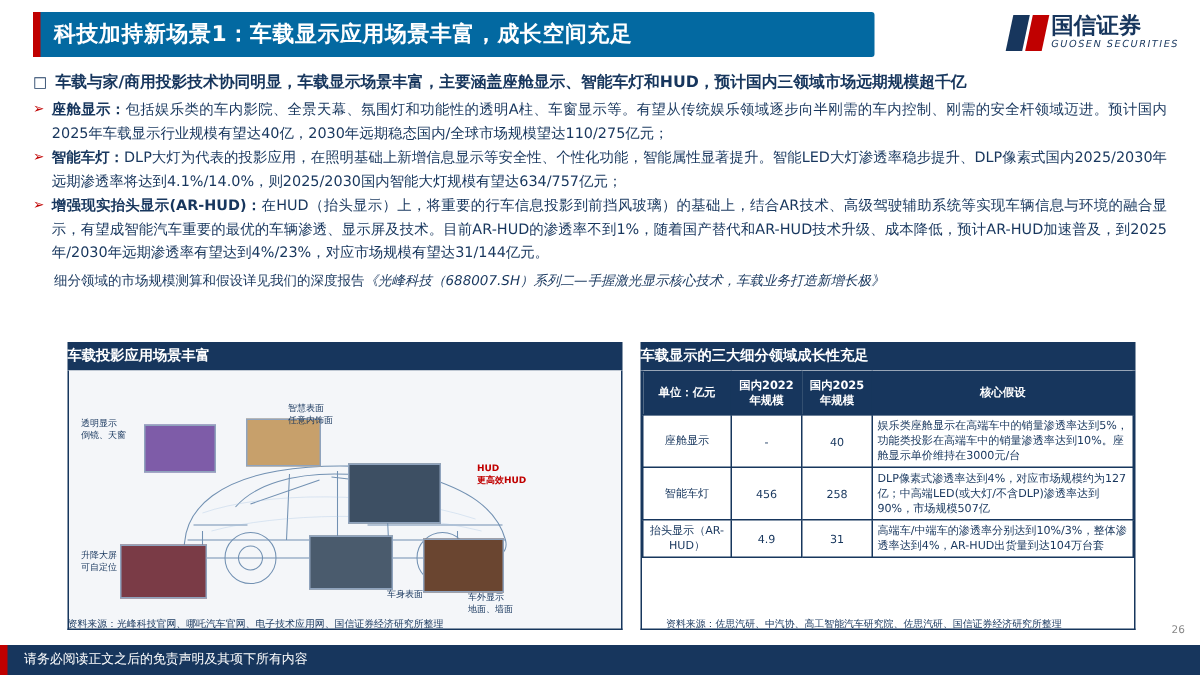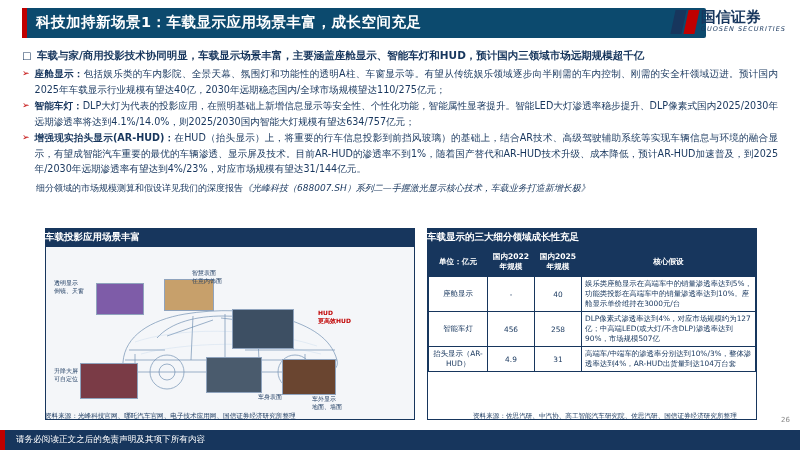--- a/index.html
+++ b/index.html
@@ -1,21 +1,21 @@
 <!DOCTYPE html>
 <html><head>
 <meta charset="utf-8">
 <style>
   html,body{margin:0;padding:0;}
   body{width:800px;height:450px;background:#ffffff;font-family:"DejaVu Sans","Liberation Sans",sans-serif;overflow:hidden;}
   .slide{position:relative;width:800px;height:450px;background:#fff;}
 
   
   .header{position:absolute;left:0;top:8px;width:800px;height:34px;}
-  .title-bar{position:absolute;left:22px;top:0;width:684px;height:30px;background:#0c4a6e;border-radius:2px;}
+  .title-bar{position:absolute;left:22px;top:0;width:561px;height:30px;background:#0369a1;border-radius:2px;}
   .title-bar .accent{position:absolute;left:0;top:0;width:5px;height:30px;background:#c00000;}
   .title-text{position:absolute;left:14px;top:5px;color:#ffffff;font-size:14.5px;font-weight:bold;letter-spacing:.5px;white-space:nowrap;}
   .logo{position:absolute;right:14px;top:2px;display:flex;align-items:center;gap:2px;}
   .logo-mark{width:26px;height:24px;position:relative;}
   .logo-mark .b1{position:absolute;left:0;top:0;width:11px;height:24px;background:#17365d;transform:skewX(-12deg);}
   .logo-mark .b2{position:absolute;left:13px;top:0;width:11px;height:24px;background:#c00000;transform:skewX(-12deg);}
   .logo-cn{font-size:15px;font-weight:bold;color:#17365d;line-height:15px;}
   .logo-en{font-size:6.5px;color:#17365d;letter-spacing:1px;line-height:9px;font-style:italic;}
 
   
@@ -47,21 +47,21 @@
   table{border-collapse:collapse;width:100%;font-size:7.4px;color:#17365d;}
   th,td{border:1px solid #17365d;padding:2px 3px;vertical-align:middle;}
   thead th{background:#17365d;color:#fff;font-weight:bold;text-align:center;font-size:7.6px;padding:4px 2px;}
   tbody td{background:#ffffff;}
   td.cat{text-align:center;font-weight:normal;width:52px;}
   td.num{text-align:center;width:40px;}
   td.desc{text-align:left;line-height:10px;}
 
   .src{position:absolute;font-size:6.6px;color:#17365d;}
   .src-l{left:45px;top:412px;}
-  .src-r{left:432px;top:412px;padding-left:41px;}
+  .src-r{left:403px;top:412px;padding-left:41px;}
 
   
   .footer{position:absolute;left:0;bottom:0;width:800px;height:20px;background:#17365d;}
   .footer-accent{position:absolute;left:0;bottom:0;width:5px;height:20px;background:#c00000;}
   .footer-text{position:absolute;left:16px;top:4px;color:#fff;font-size:8.6px;}
   .page-no{position:absolute;right:10px;top:-14px;font-size:7px;color:#888;}
 </style>
 </head>
 <body>
 

